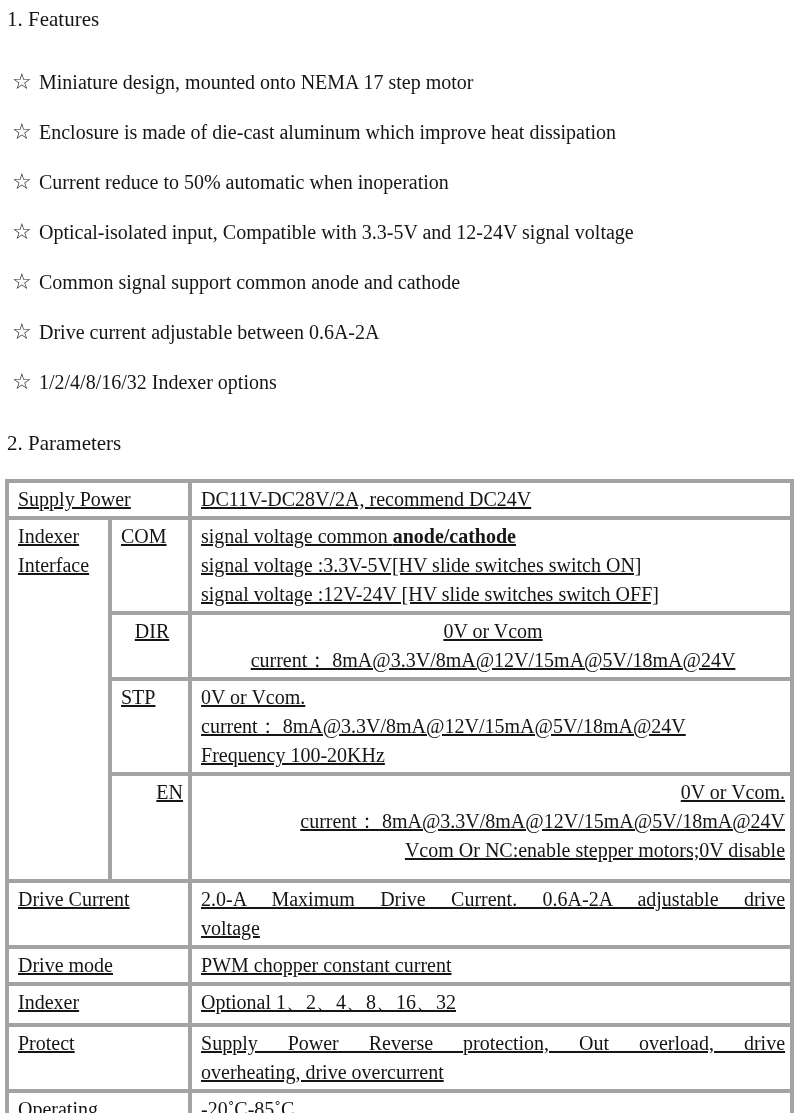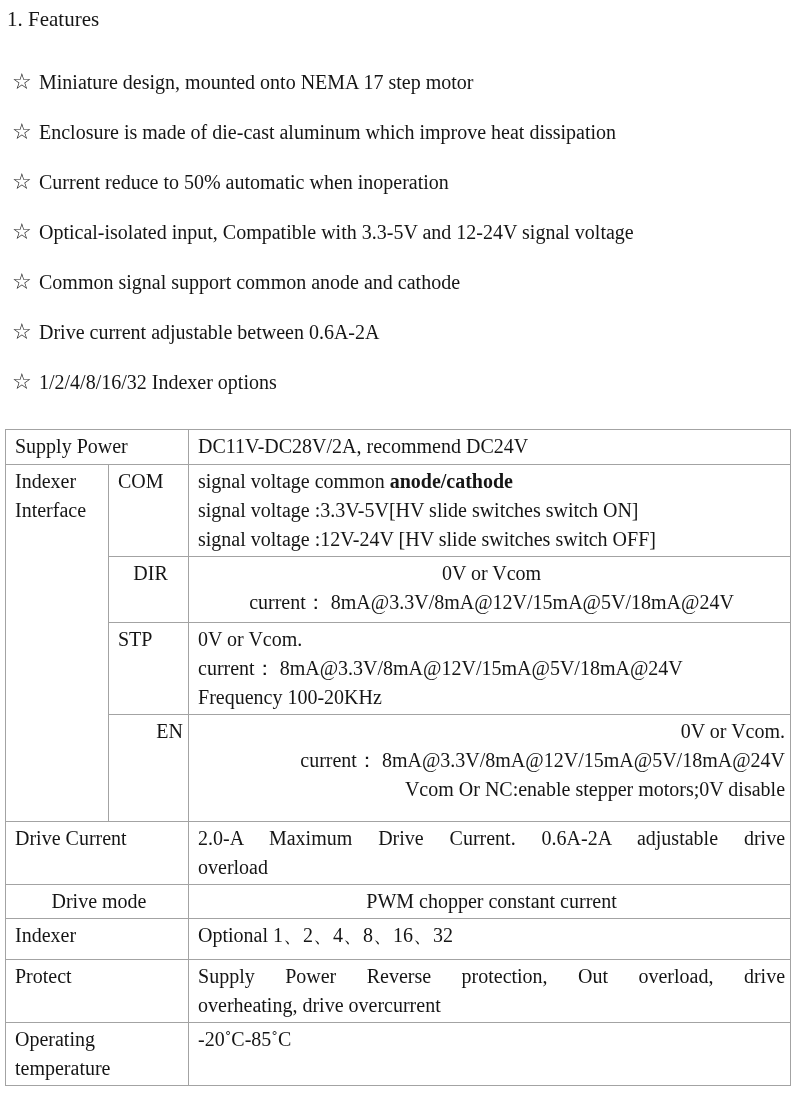--- a/index.html
+++ b/index.html
@@ -44,39 +44,40 @@
 
   #parameters-heading { margin-top: 23px; }
 
   table.params {
     border-collapse: collapse;
     table-layout: fixed;
     width: 785px;
     margin: 22px 0 0 5px;
   }
   table.params td {
-    border: 1px solid #a3a3a3;
+    border: 4px solid #a3a3a3;
     vertical-align: top;
     font-size: 20px;
     line-height: 29px;
     padding: 2px 5px 2px 9px;
     overflow: hidden;
+    text-decoration: underline;
   }
   td.pin { padding-left: 9px; margin-top: 39px; }
   td.value { padding-left: 7px; }
   td.iface { padding-top: 30px; }
   .jline { text-align: justify; text-align-last: justify; }
 
   tr.h35 { height: 35px; }
   tr.h88 { height: 88px; }
   tr.h66 { height: 66px; text-align: center; }
   tr.h90 { height: 90px; }
   tr.h93 { height: 107px; text-align: right; }
   tr.h59 { height: 59px; }
-  tr.h34 { height: 34px; text-align: center; }
+  tr.h34 { height: 34px; }
   tr.h41 { height: 41px; }
   tr.h62 { height: 62px; }
 </style>
 </head>
 <body>
 
 <div class="page">
 
   <h1 id="features-heading" class="sec-heading">1. Features</h1>
 
@@ -104,20 +105,21 @@
     <li>
       <span class="star">☆</span>
       <span class="ftext">Drive current adjustable between 0.6A-2A</span>
     </li>
     <li>
       <span class="star">☆</span>
       <span class="ftext">1/2/4/8/16/32 Indexer options</span>
     </li>
   </ul>
 
+  <h2 id="parameters-heading" class="sec-heading">2. Parameters</h2>
 
   <table class="params">
     <colgroup>
       <col style="width:103px">
       <col style="width:80px">
       <col style="width:602px">
     </colgroup>
     <tbody>
       <tr class="h35">
         <td colspan="2" class="label">Supply Power</td>
@@ -157,21 +159,21 @@
           <div>0V or Vcom.</div>
           <div>current： 8mA@3.3V/8mA@12V/15mA@5V/18mA@24V</div>
           <div>Vcom Or NC:enable stepper motors;0V disable</div>
         </td>
       </tr>
 
       <tr class="h59">
         <td colspan="2" class="label">Drive Current</td>
         <td class="value">
           <div class="jline">2.0-A Maximum Drive Current. 0.6A-2A adjustable drive</div>
-          <div>overload</div>
+          <div>voltage</div>
         </td>
       </tr>
 
       <tr class="h34">
         <td colspan="2" class="label">Drive mode</td>
         <td class="value">PWM chopper constant current</td>
       </tr>
 
       <tr class="h41">
         <td colspan="2" class="label">Indexer</td>

